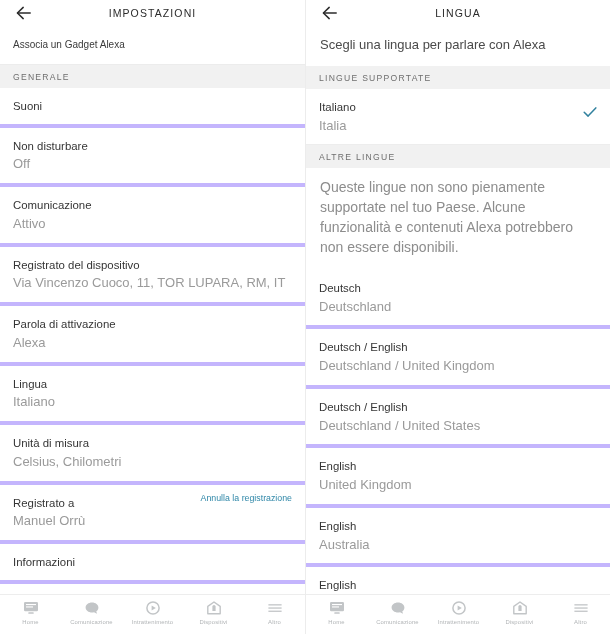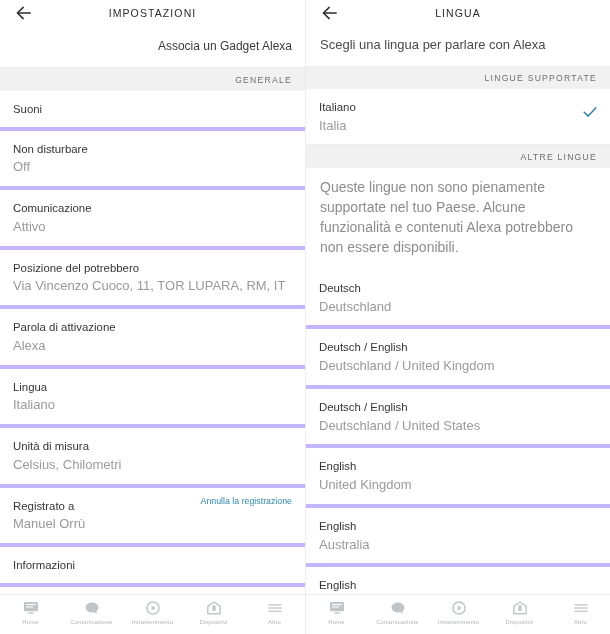--- a/index.html
+++ b/index.html
@@ -45,43 +45,41 @@
     text-align:center;
     font-size:10.5px;
     letter-spacing:1.1px;
     color:#2b2b2b;
     font-weight:400;
   }
 
   
   .top-row {
     padding:13px 13px 14px 13px;
-    font-size:12px;
+    font-size:10px;
     color:#3b3b3b;
     cursor:pointer;
-    text-align:right;
   }
   .top-desc {
     padding:11px 13px 14px 14px;
     font-size:13px;
     color:#4a4a4a;
   }
 
   .divider { height:1px; background:#ececec; margin:0 0 0 0; }
 
   
   .section-head {
     background:#f1f1f1;
     padding:7px 13px 6px 13px;
     font-size:8.6px;
     letter-spacing:1.25px;
     color:#6e6e6e;
     font-weight:400;
     text-transform:uppercase;
-    text-align:right;
   }
 
   
   .list { background:#ffffff; }
   .row {
     position:relative;
     padding:11px 13px 10px 13px;
     border-bottom:4px solid #c4b5fd;
     cursor:pointer;
     min-height:38px;
@@ -188,21 +186,21 @@
         <div class="row-title">Non disturbare</div>
         <div class="row-sub">Off</div>
       </div>
 
       <div class="row">
         <div class="row-title">Comunicazione</div>
         <div class="row-sub">Attivo</div>
       </div>
 
       <div class="row">
-        <div class="row-title">Posizione del potrebbero</div>
+        <div class="row-title">Registrato del dispositivo</div>
         <div class="row-sub">Via Vincenzo Cuoco, 11, TOR LUPARA, RM, IT</div>
       </div>
 
 
       <div class="row">
         <div class="row-title">Parola di attivazione</div>
         <div class="row-sub">Alexa</div>
       </div>
 
       <div class="row">

